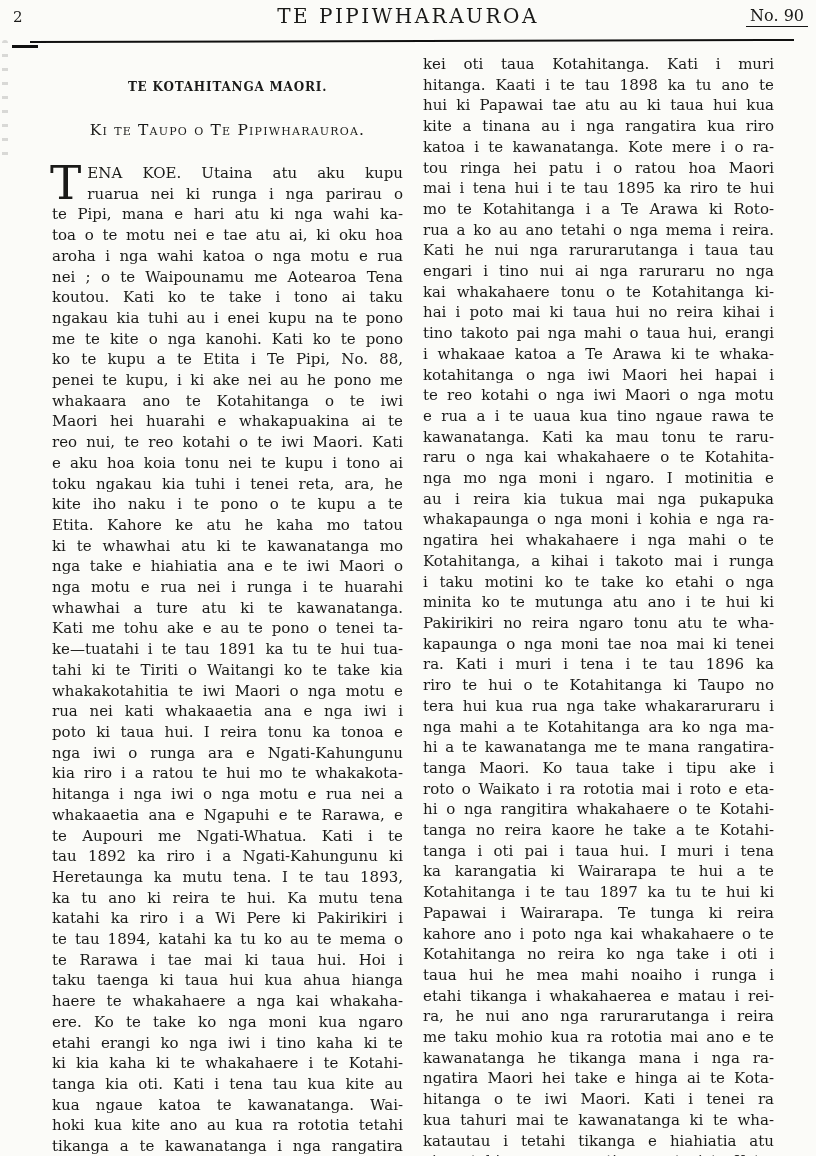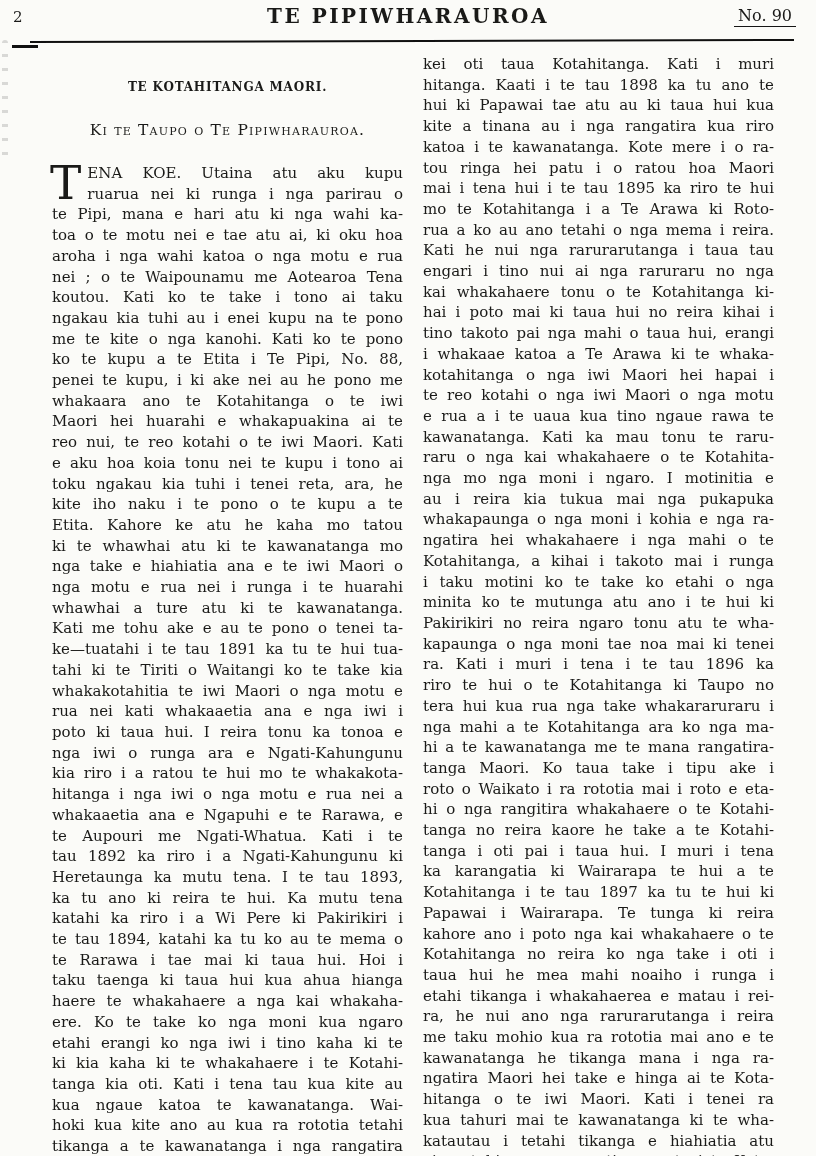--- a/index.html
+++ b/index.html
@@ -42,27 +42,27 @@
     top: 8px;
     font-size: 15px;
   }
   .masthead {
     position: absolute;
     left: 50%;
     top: 4px;
     transform: translateX(-50%);
     margin: 0;
     font-size: 20px;
-    font-weight: bold;
+    font-weight: normal;
     letter-spacing: 2.5px;
     white-space: nowrap;
   }
   .issue {
     position: absolute;
-    right: 20px;
+    right: 8px;
     top: 6px;
     font-size: 16px;
     border-bottom: 1.5px solid #151515;
     padding: 0 4px 1px 4px;
   }
   .rule {
     margin: 0 22px 0 30px;
     border-top: 2.5px solid #101010;
     transform: rotate(-0.15deg);
   }

